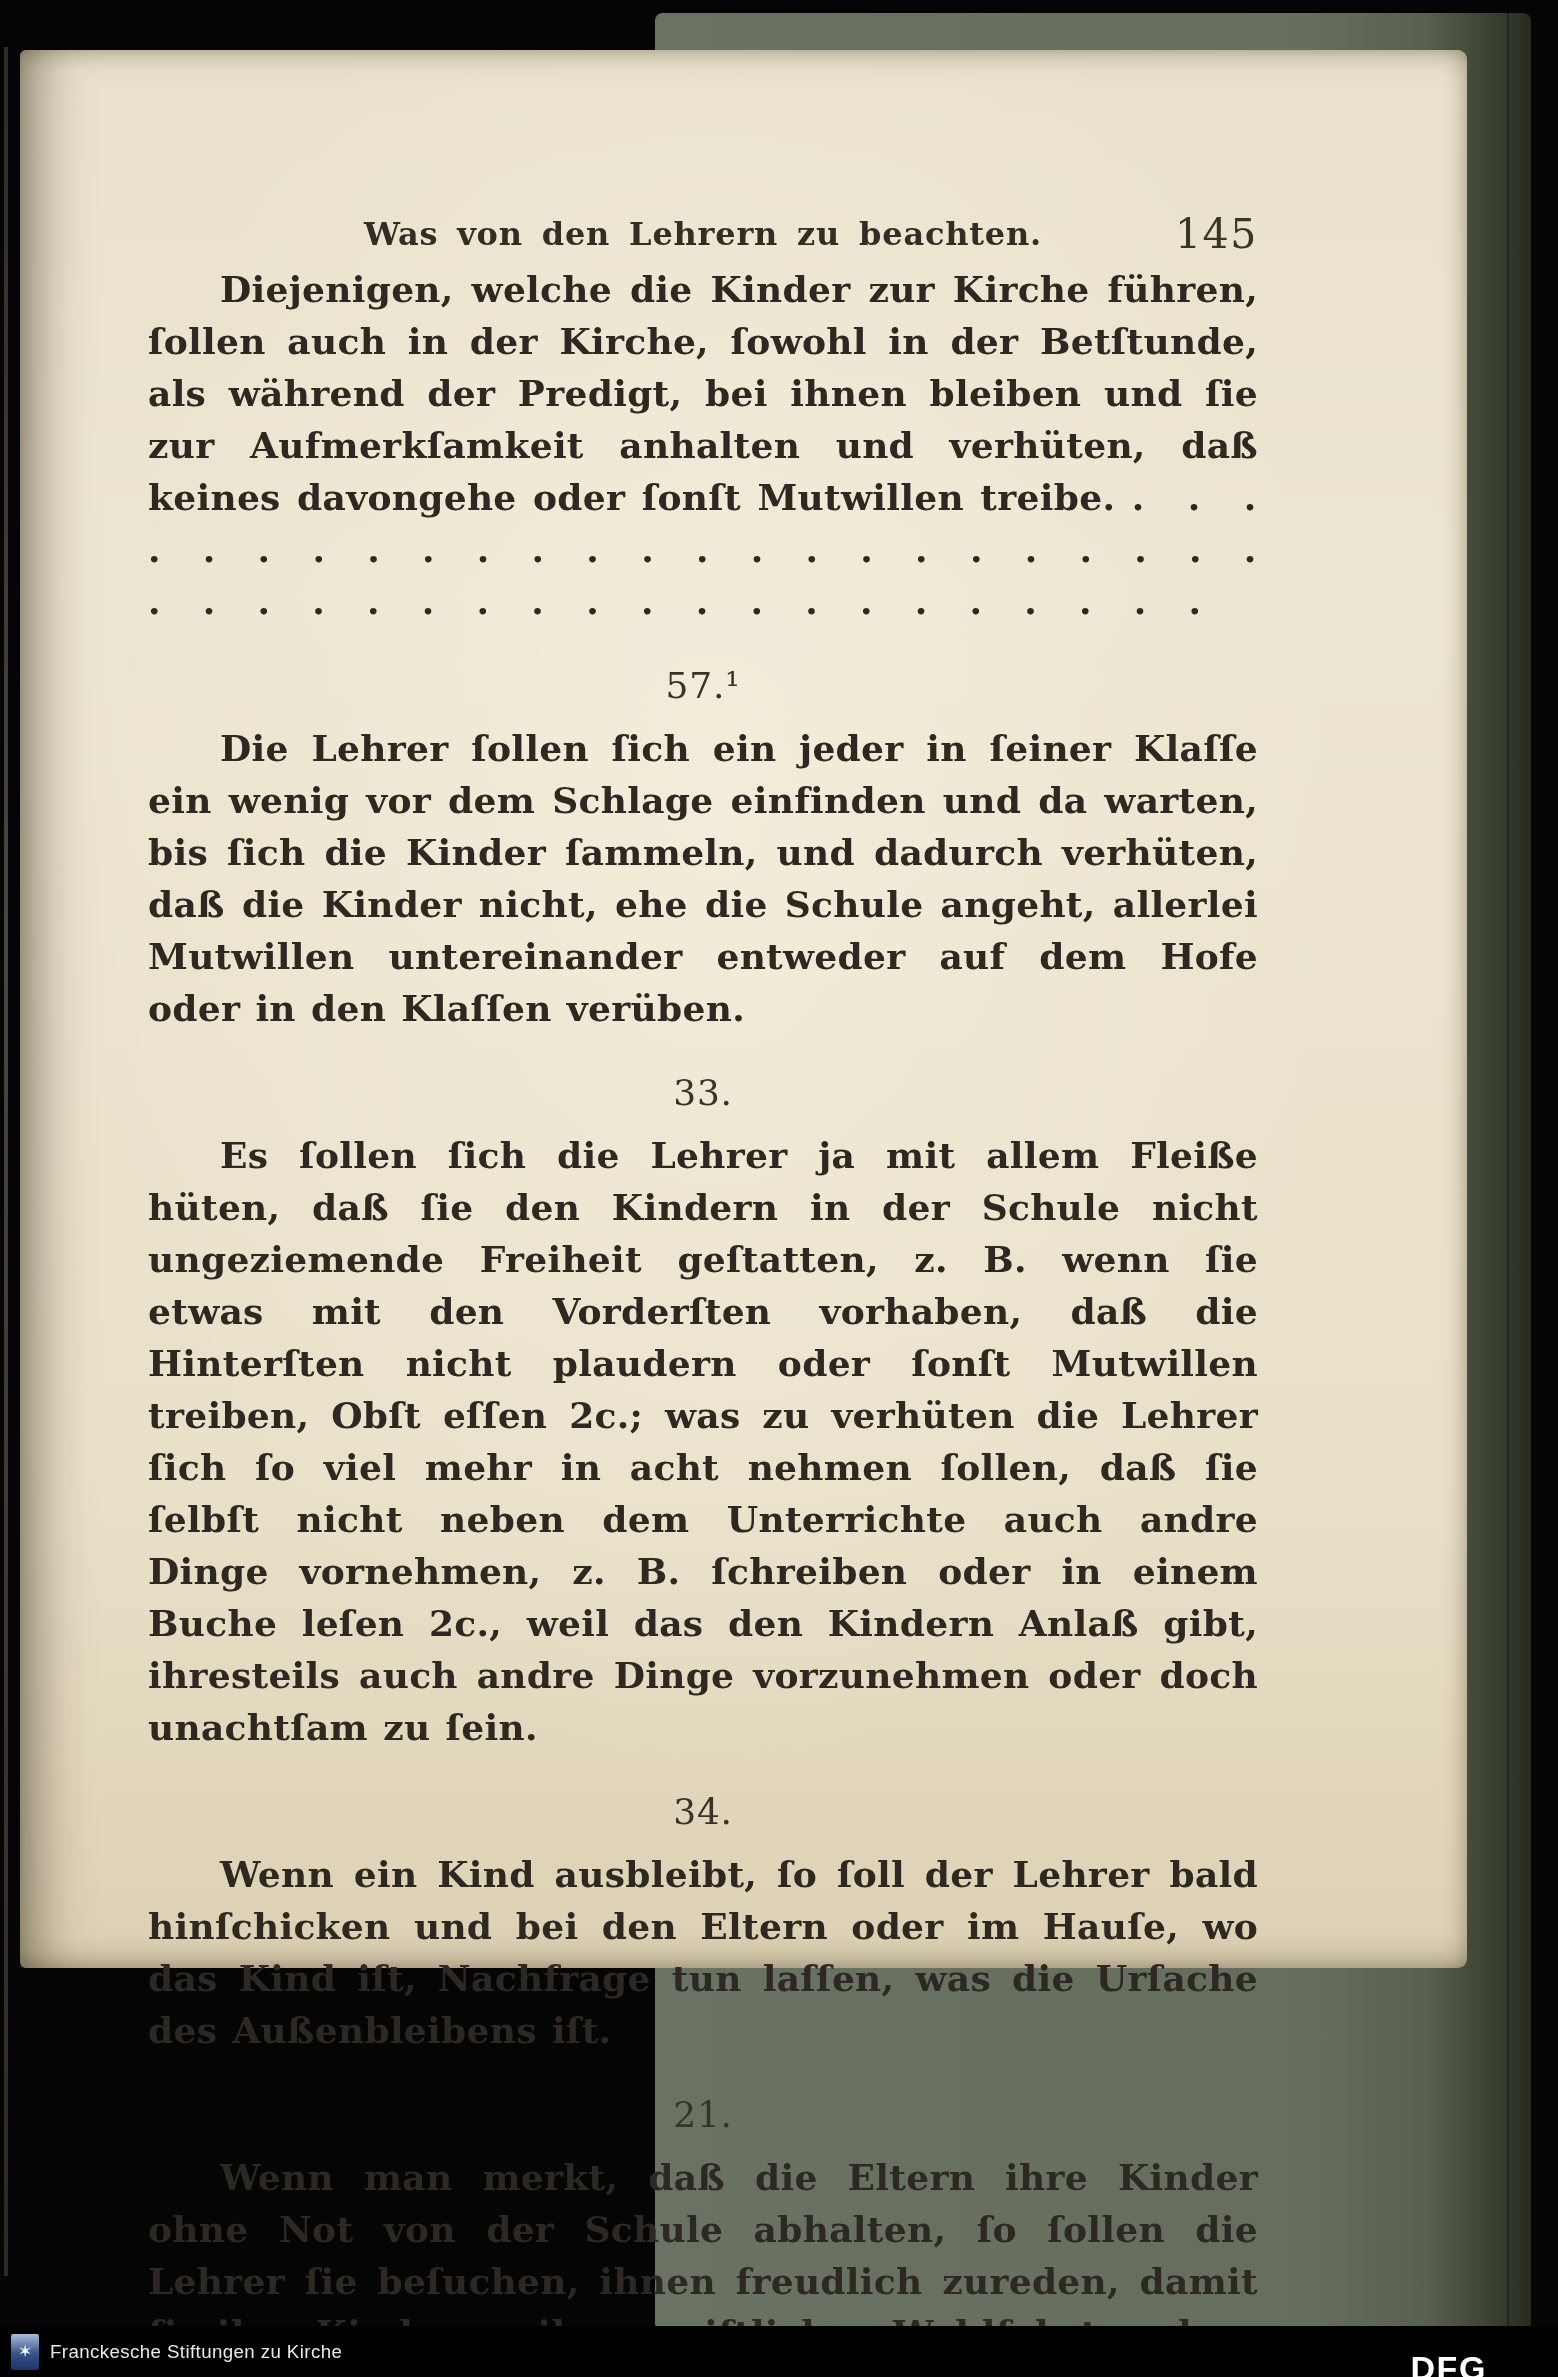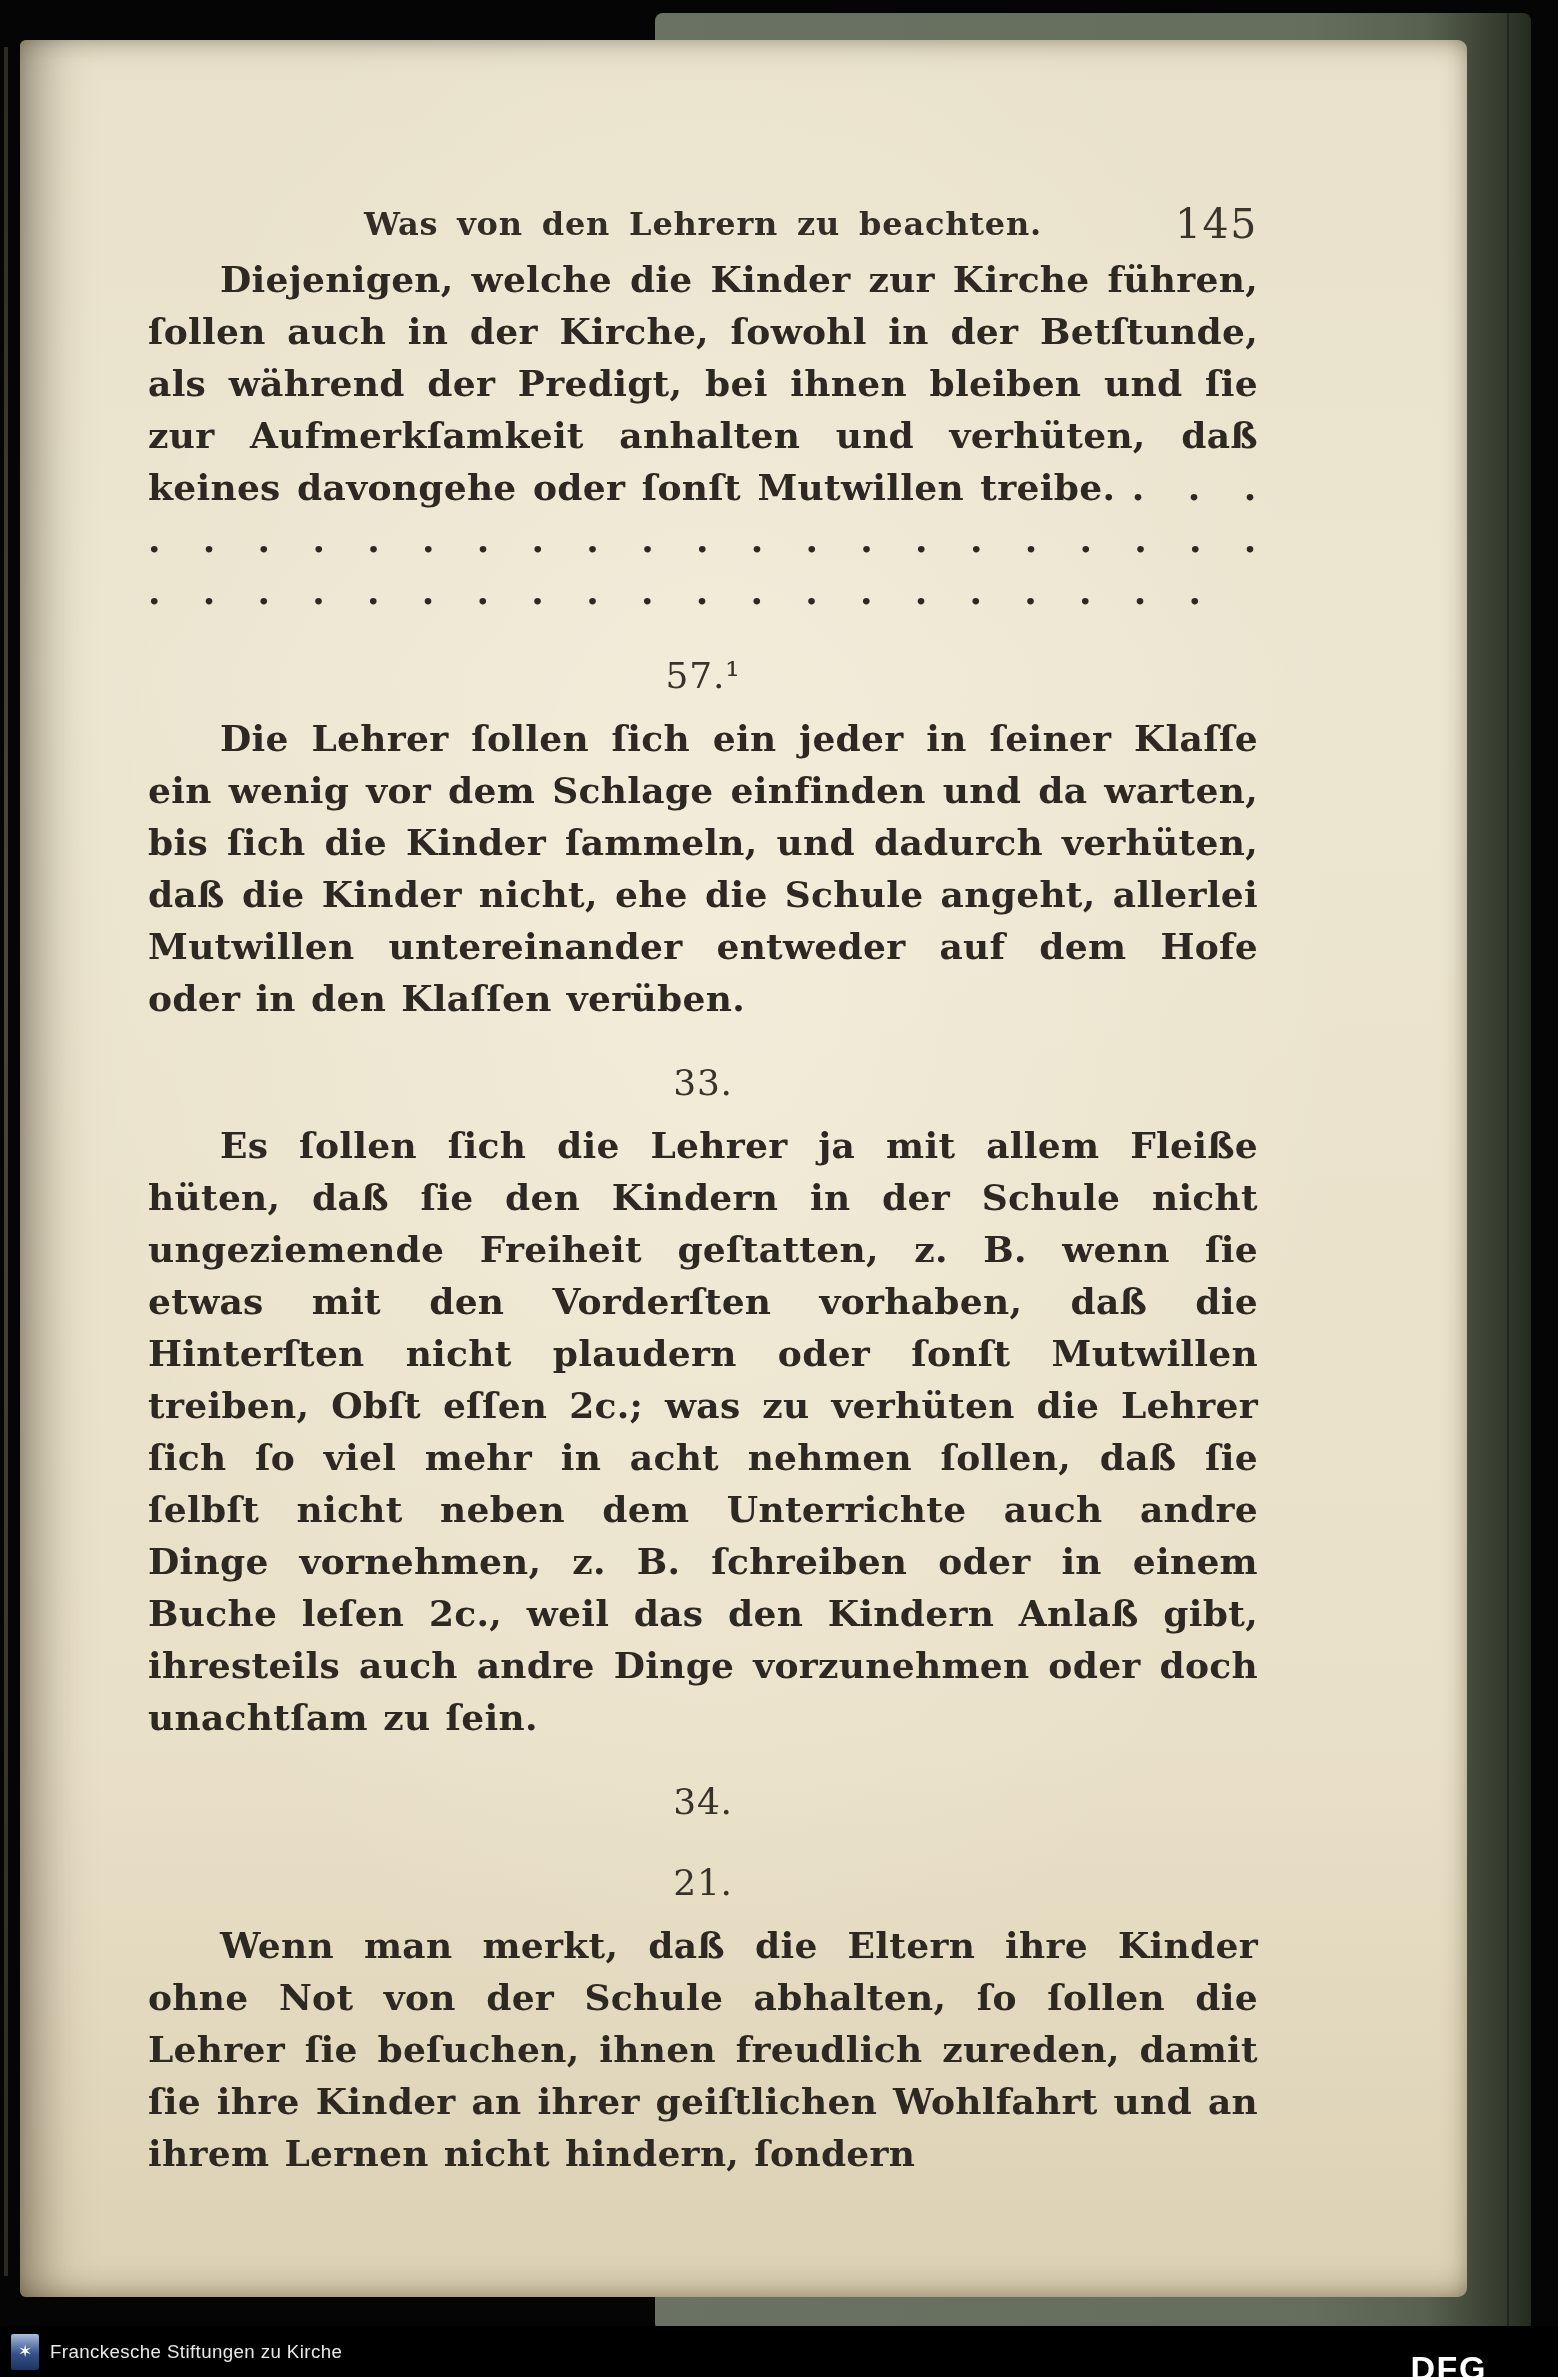--- a/index.html
+++ b/index.html
@@ -13,21 +13,21 @@
     background:linear-gradient(180deg,#2e2b24,#4a463b 40%,#2c2922); }
 
   
   .cover { position:absolute; left:655px; top:12.5px; width:876px; height:2318px;
     border-radius:7.8px;
     background:linear-gradient(90deg,#6a7263 0%,#656d5d 75%,#58604f 88%,#3c4334 95%,#262b1f 100%); }
   .cover::after { content:""; position:absolute; right:22px; top:0; width:2.3px; height:100%;
     background:rgba(20,24,16,0.55); }
 
   
-  .page { position:absolute; left:20px; top:40px; width:1447px; height:2257px;
+  .page { position:absolute; left:20px; top:50px; width:1447px; height:1918px;
     border-radius:6.2px 9.4px 9.4px 6.2px;
     background:
       radial-gradient(ellipse at 48% 40%, rgba(255,252,240,0.35), rgba(0,0,0,0) 60%),
       linear-gradient(180deg,#e9e1cb 0%, #ece5d0 28%, #e9e0c8 75%, #dcd1b4 100%);
     box-shadow:
       inset 39px 0 55px -26.5px rgba(45,34,16,0.55),
       inset -11px 0 26.5px -12.5px rgba(70,60,35,0.35),
       inset 0 -14px 31px -15.6px rgba(70,58,30,0.35),
       inset 0 11px 23.4px -14px rgba(70,58,30,0.30);
   }
@@ -86,20 +86,21 @@
         <p class="body-par"><span>Die Lehrer ſollen ſich ein jeder in ſeiner Klaſſe ein wenig vor dem Schlage einfinden und da warten, bis ſich die Kinder ſammeln, und dadurch verhüten, daß die Kinder nicht, ehe die Schule angeht, allerlei Mutwillen untereinander entweder auf dem Hofe oder in den Klaſſen verüben.</span></p>
       </div>
 
       <div class="section">
         <div class="section-number">33.</div>
         <p class="body-par"><span>Es ſollen ſich die Lehrer ja mit allem Fleiße hüten, daß ſie den Kindern in der Schule nicht ungeziemende Freiheit geſtatten, z. B. wenn ſie etwas mit den Vorderſten vorhaben, daß die Hinterſten nicht plaudern oder ſonſt Mutwillen treiben, Obſt eſſen 2c.; was zu verhüten die Lehrer ſich ſo viel mehr in acht nehmen ſollen, daß ſie ſelbſt nicht neben dem Unterrichte auch andre Dinge vornehmen, z. B. ſchreiben oder in einem Buche leſen 2c., weil das den Kindern Anlaß gibt, ihresteils auch andre Dinge vorzunehmen oder doch unachtſam zu ſein.</span></p>
       </div>
 
       <div class="section">
         <div class="section-number">34.</div>
+        <p class="body-par"><span>Wenn ein Kind ausbleibt, ſo ſoll der Lehrer bald hinſchicken und bei den Eltern oder im Hauſe, wo das Kind iſt, Nachfrage tun laſſen, was die Urſache des Außenbleibens iſt.</span></p>
       </div>
 
       <div class="section">
         <div class="section-number">21.</div>
         <p class="body-par"><span>Wenn man merkt, daß die Eltern ihre Kinder ohne Not von der Schule abhalten, ſo ſollen die Lehrer ſie beſuchen, ihnen freudlich zureden, damit ſie ihre Kinder an ihrer geiſtlichen Wohlfahrt und an ihrem Lernen nicht hindern, ſondern</span></p>
       </div>
 
     </div>
   </div>
 

